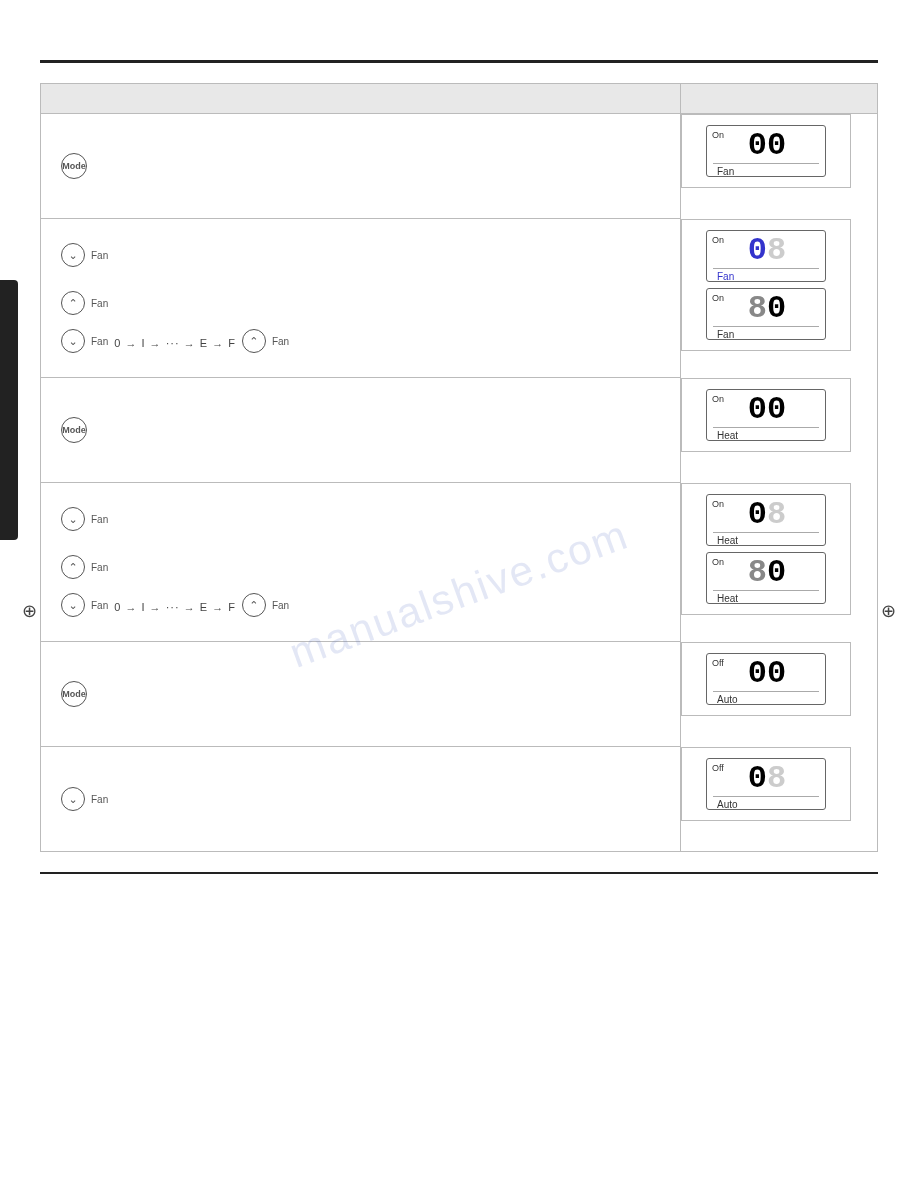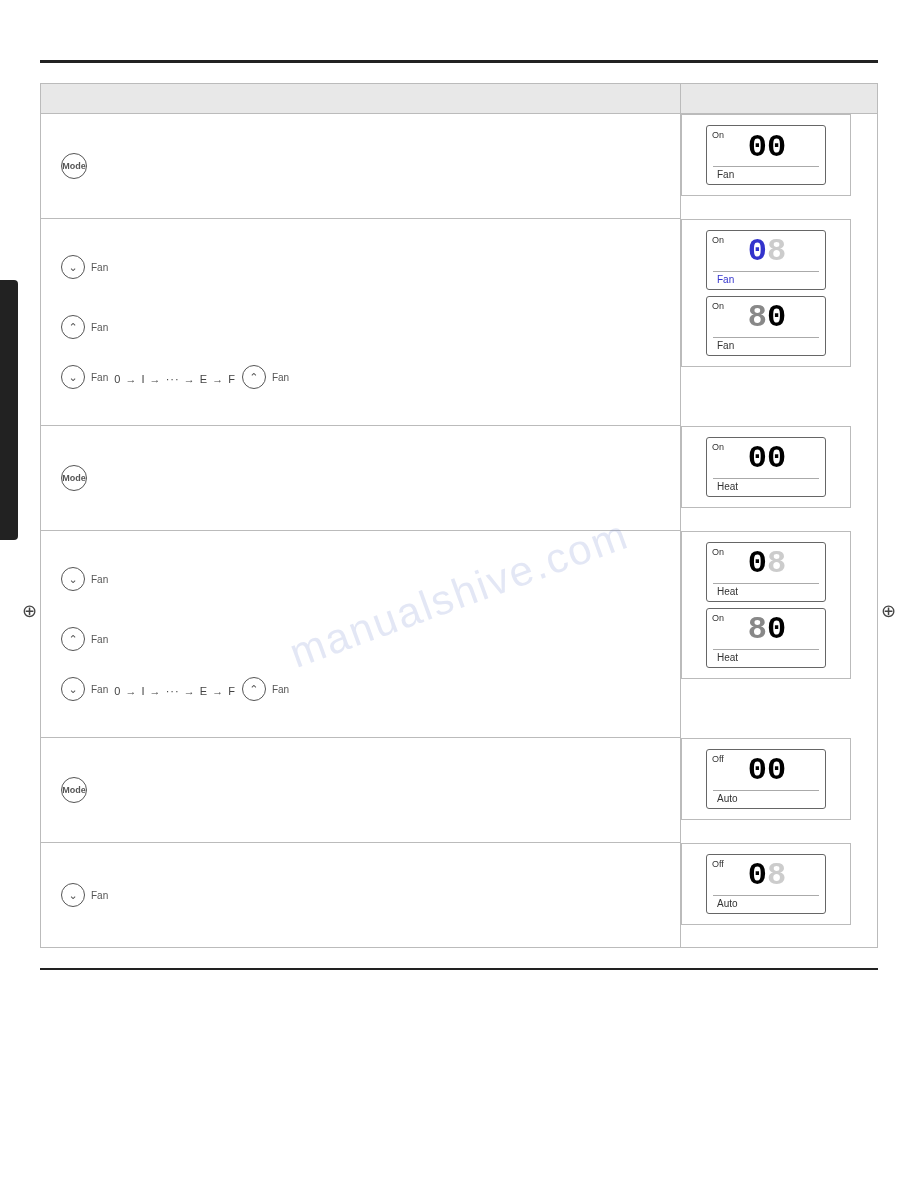--- a/index.html
+++ b/index.html
@@ -72,21 +72,21 @@
       align-items: center;
       justify-content: center;
       gap: 8px;
     }
 
     
     .lcd-display {
       border: 1.5px solid #666;
       border-radius: 3px;
       width: 120px;
-      height: 60px;
+      height: 52px;
       background: #fff;
       position: relative;
       display: flex;
       flex-direction: column;
       padding: 4px 6px;
     }
 
     .lcd-on-off {
       font-size: 9px;
       color: #333;
@@ -181,21 +181,21 @@
       border: 1.5px solid #555;
       border-radius: 50%;
       font-size: 11px;
       color: #555;
     }
 
     .icon-row {
       display: flex;
       align-items: center;
       gap: 6px;
-      margin: 16px 0;
+      margin: 4px 0;
       font-size: 12px;
       color: #444;
     }
 
     .sequence-text {
       font-size: 11px;
       color: #444;
       margin-top: 4px;
       letter-spacing: 1px;
       text-align: right;

